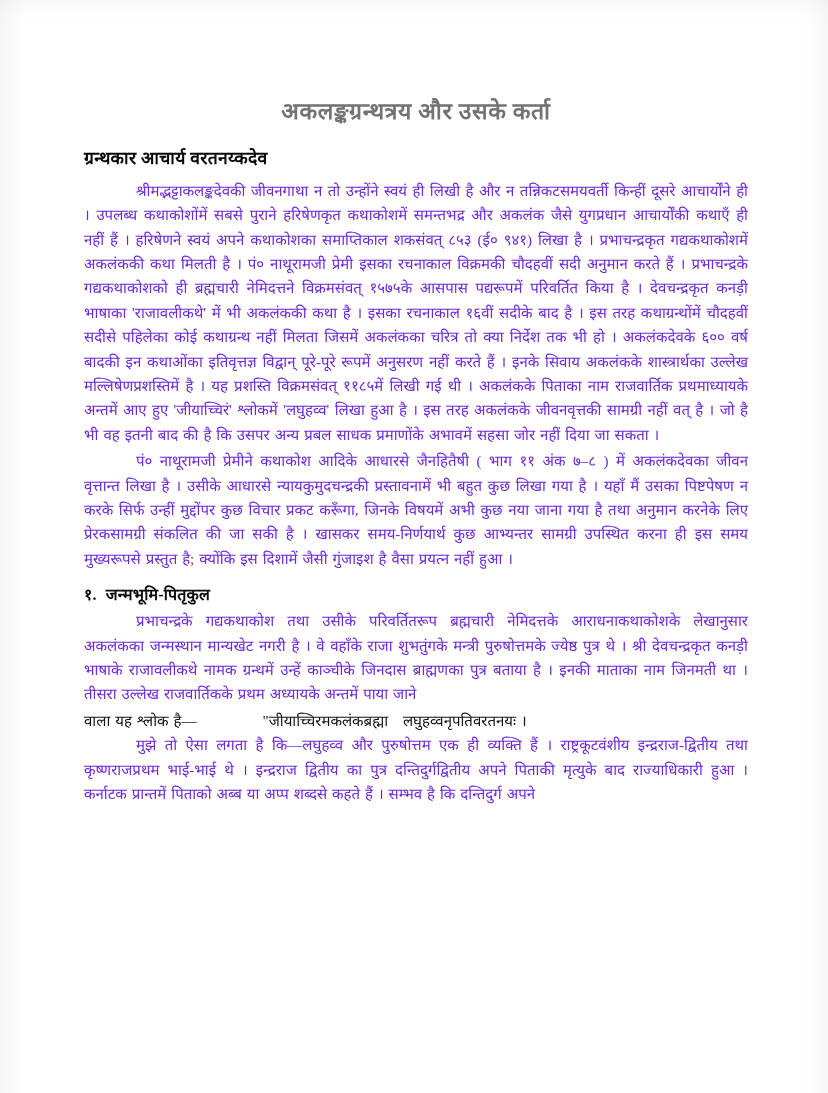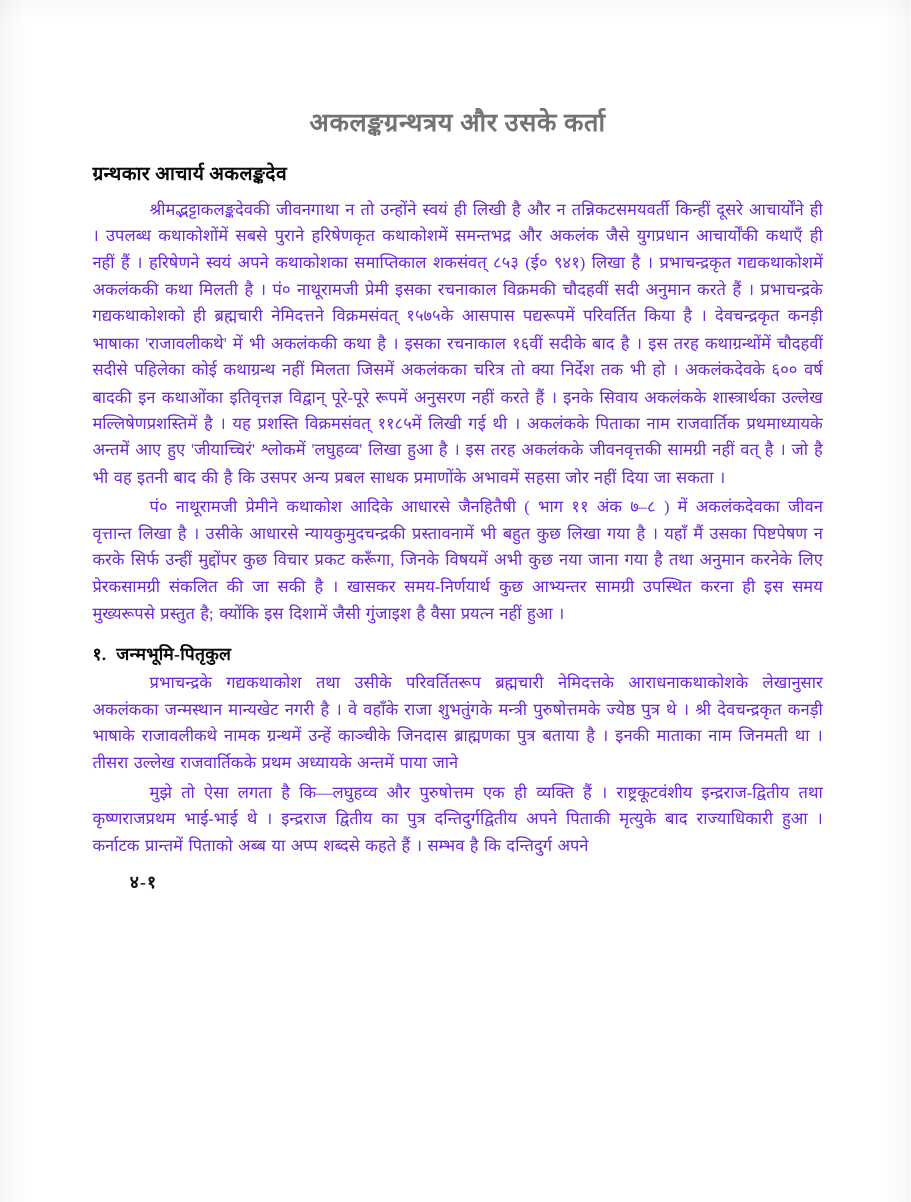--- a/index.html
+++ b/index.html
@@ -124,35 +124,40 @@
 <body>
 
 <div class="page">
 
   <div class="scan-tint"></div>
 
   <div class="content">
 
     <h1 class="doc-title">अकलङ्कग्रन्थत्रय और उसके कर्ता</h1>
 
-    <h2 class="section-heading">ग्रन्थकार आचार्य अकलङ्कदेव</h2>
+    <h2 class="section-heading">ग्रन्थकार आचार्य वरतनय्कदेव</h2>
 
     <p class="body-para">श्रीमद्भट्टाकलङ्कदेवकी जीवनगाथा न तो उन्होंने स्वयं ही लिखी है और न तन्निकटसमयवर्ती किन्हीं दूसरे आचार्योंने ही ।  उपलब्ध कथाकोशोंमें  सबसे पुराने हरिषेणकृत  कथाकोशमें  समन्तभद्र और अकलंक जैसे युगप्रधान आचार्योंकी कथाएँ ही नहीं हैं ।  हरिषेणने  स्वयं अपने  कथाकोशका समाप्तिकाल  शकसंवत् ८५३ (ई० ९४१) लिखा है ।  प्रभाचन्द्रकृत गद्यकथाकोशमें  अकलंककी कथा मिलती है ।  पं० नाथूरामजी प्रेमी इसका रचनाकाल विक्रमकी चौदहवीं सदी अनुमान करते हैं । प्रभाचन्द्रके गद्यकथाकोशको ही ब्रह्मचारी नेमिदत्तने विक्रमसंवत् १५७५के आसपास पद्यरूपमें परिवर्तित किया है । देवचन्द्रकृत कनड़ी भाषाका 'राजावलीकथे' में भी अकलंककी  कथा है ।  इसका रचनाकाल १६वीं  सदीके बाद है ।  इस तरह कथाग्रन्थोंमें चौदहवीं सदीसे पहिलेका कोई कथाग्रन्थ नहीं मिलता जिसमें अकलंकका चरित्र तो क्या निर्देश तक भी हो । अकलंकदेवके ६०० वर्ष बादकी इन कथाओंका  इतिवृत्तज्ञ विद्वान् पूरे-पूरे रूपमें  अनुसरण नहीं  करते हैं । इनके सिवाय अकलंकके शास्त्रार्थका उल्लेख मल्लिषेणप्रशस्तिमें है ।  यह प्रशस्ति विक्रमसंवत् ११८५में लिखी गई थी । अकलंकके पिताका नाम राजवार्तिक प्रथमाध्यायके अन्तमें आए हुए 'जीयाच्चिरं' श्लोकमें 'लघुहव्व' लिखा हुआ है । इस तरह अकलंकके जीवनवृत्तकी सामग्री नहीं वत् है ।  जो है भी वह इतनी बाद की है कि उसपर अन्य प्रबल साधक प्रमाणोंके अभावमें सहसा जोर नहीं दिया जा सकता ।</p>
 
     <p class="body-para">पं० नाथूरामजी प्रेमीने कथाकोश आदिके आधारसे जैनहितैषी ( भाग ११ अंक ७–८ ) में अकलंकदेवका जीवन वृत्तान्त लिखा है । उसीके आधारसे न्यायकुमुदचन्द्रकी प्रस्तावनामें भी बहुत कुछ लिखा गया है । यहाँ मैं उसका पिष्टपेषण न करके सिर्फ उन्हीं  मुद्दोंपर  कुछ विचार प्रकट करूँगा,  जिनके विषयमें अभी कुछ नया जाना गया है तथा अनुमान करनेके लिए प्रेरकसामग्री संकलित की जा सकी है ।  खासकर समय-निर्णयार्थ कुछ आभ्यन्तर सामग्री उपस्थित करना ही इस समय मुख्यरूपसे प्रस्तुत है; क्योंकि इस दिशामें जैसी गुंजाइश है वैसा प्रयत्न नहीं हुआ ।</p>
 
     <div class="numbered-heading">
       <span>१.</span>
       <span>जन्मभूमि-पितृकुल</span>
     </div>
 
     <p class="body-para">प्रभाचन्द्रके गद्यकथाकोश तथा उसीके परिवर्तितरूप ब्रह्मचारी नेमिदत्तके आराधनाकथाकोशके लेखानुसार अकलंकका जन्मस्थान मान्यखेट नगरी है । वे वहाँके राजा शुभतुंगके मन्त्री पुरुषोत्तमके ज्येष्ठ पुत्र थे । श्री देवचन्द्रकृत कनड़ी भाषाके  राजावलीकथे नामक ग्रन्थमें उन्हें  काञ्चीके जिनदास  ब्राह्मणका पुत्र बताया है ।  इनकी माताका नाम जिनमती था ।  तीसरा उल्लेख  राजवार्तिकके  प्रथम अध्यायके  अन्तमें पाया जाने</p>
 
+    <div class="verse-lead">
+      <span class="lead-text">वाला यह श्लोक है—</span>
+      <span class="verse-col">
+        <span class="verse-line">"जीयाच्चिरमकलंकब्रह्मा   लघुहव्वनृपतिवरतनयः ।</span>
+      </span>
+    </div>
 
 
     <p class="body-para">मुझे तो ऐसा लगता है कि—लघुहव्व और पुरुषोत्तम एक ही  व्यक्ति हैं ।  राष्ट्रकूटवंशीय इन्द्रराज-द्वितीय तथा कृष्णराजप्रथम भाई-भाई थे । इन्द्रराज द्वितीय का पुत्र दन्तिदुर्गद्वितीय अपने पिताकी मृत्युके बाद राज्याधिकारी हुआ । कर्नाटक प्रान्तमें पिताको अब्ब या अप्प शब्दसे कहते हैं । सम्भव है कि दन्तिदुर्ग अपने</p>
 
-    <div class="page-marker">४-१</div>
 
   </div>
 
 
 </div>
 
 </body></html>

